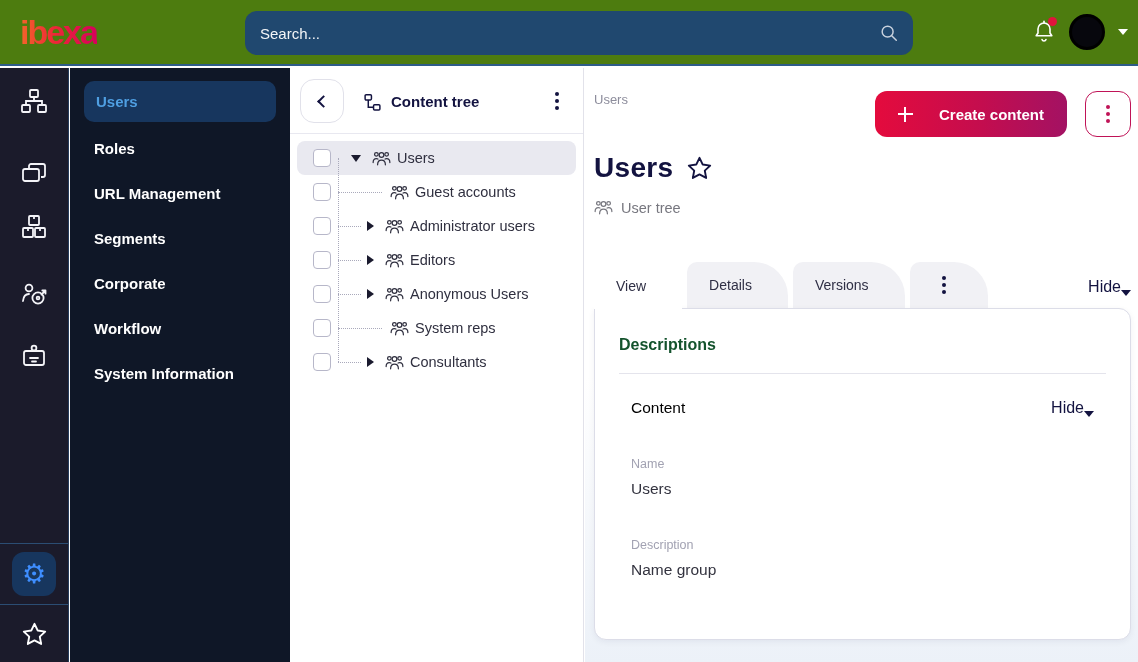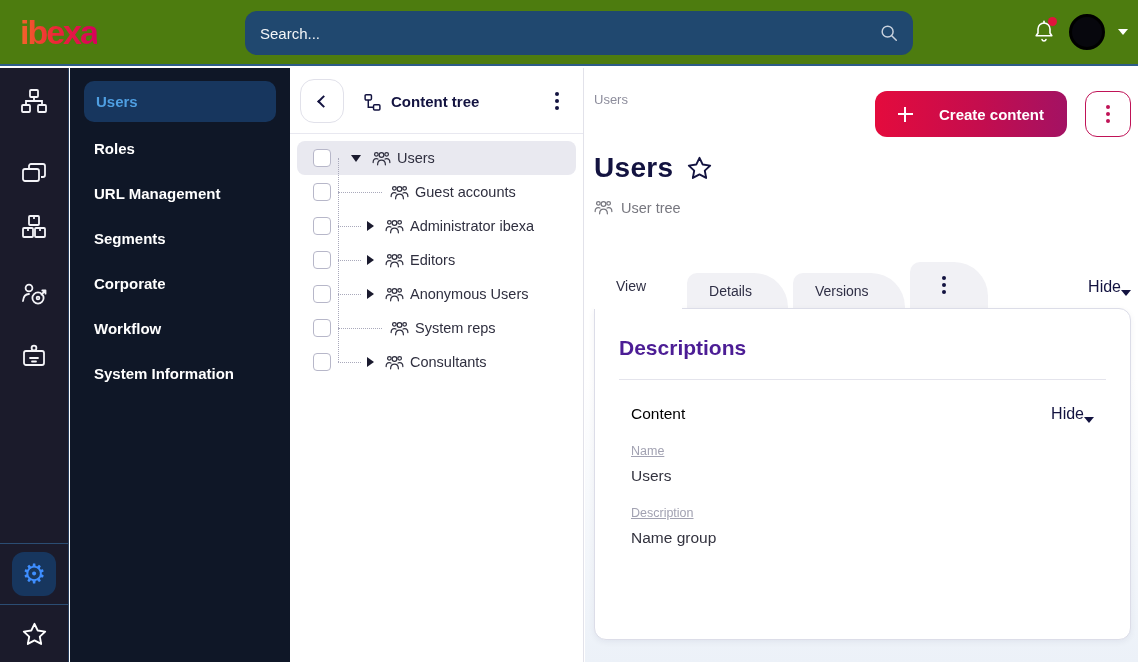--- a/index.html
+++ b/index.html
@@ -76,34 +76,34 @@
   .kebab-btn { width:46px; height:46px; border:1px solid #c01357; border-radius:12px; background:#fff; display:flex; align-items:center; justify-content:center; cursor:pointer; }
   .kebab-btn .kebab i { background:#c01357; }
   .title-row { position:absolute; top:84px; left:9px; display:flex; align-items:center; gap:13px; }
   .page-title { font-size:28px; font-weight:bold; color:#131340; letter-spacing:.3px; }
   .title-star { color:#131340; cursor:pointer; }
   .type-row { position:absolute; top:130px; left:9px; display:flex; align-items:center; gap:8px; color:#77777f; font-size:14.5px; }
   .type-row .gicon { color:#77777f; }
 
   
   .tabs-row { position:absolute; top:194px; left:9px; right:7px; height:46px; display:flex; align-items:flex-end; }
-  .tab { height:35px; padding:0 36px 0 22px; border-radius:10px 34px 0 0; background:#f1f1f5; display:flex; align-items:center; font-size:14px; color:#2f2f45; margin-right:5px; cursor:pointer; }
+  .tab { height:46px; padding:0 36px 0 22px; border-radius:10px 34px 0 0; background:#f1f1f5; display:flex; align-items:center; font-size:14px; color:#2f2f45; margin-right:5px; cursor:pointer; }
   .tab.active { background:#fff; position:relative; z-index:2; margin-bottom:-1px; height:47px; font-weight:normal; }
   .tab-kebab { height:46px; padding:0 36px 0 26px; border-radius:10px 34px 0 0; background:#f1f1f5; display:flex; align-items:center; cursor:pointer; }
   .hide-toggle { margin-left:auto; margin-bottom:12px; display:flex; align-items:flex-end; color:#131340; font-size:16px; cursor:pointer; }
   .hide-toggle .caret-down { border-top-color:#131340; }
 
   
   .card { position:absolute; top:240px; left:9px; right:7px; height:332px; background:#fff; border:1px solid #dcdde8; border-radius:0 12px 12px 12px; box-shadow:0 2px 6px rgba(25,25,70,.06); padding:27px 24px 0 24px; z-index:1; }
-  .section-title { font-size:21px; font-weight:bold; color:#4c1d95; }
+  .section-title { font-size:16px; font-weight:bold; color:#14532d; }
   .card-div { border-top:1px solid #e4e4ec; margin-top:19px; }
   .group-row { margin-top:25px; display:flex; align-items:center; justify-content:space-between; padding:0 12px 0 12px; }
   .group-title { font-size:15.5px; font-weight:normal; color:#000000; }
   .field { padding-left:12px; }
-  .f-label { margin-top:21px; font-size:12.5px; color:#a2a2b2;text-decoration:underline; }
+  .f-label { margin-top:40px; font-size:12.5px; color:#a2a2b2; }
   .f-value { margin-top:9px; font-size:15.5px; color:#33333f; }
 </style>
 </head>
 <body>
 
 <svg width="0" height="0" style="position:absolute">
   <defs>
     <g id="g-group" fill="none" stroke="currentColor" stroke-width="1.3" stroke-linecap="round">
       <circle cx="10" cy="6.3" r="2.5"></circle>
       <path d="M5.9 16.6c0-3.1 1.7-4.9 4.1-4.9s4.1 1.8 4.1 4.9"></path>
@@ -232,21 +232,21 @@
         </svg>
       <span class="tree-label">Guest accounts</span>
     </div>
     <div class="tree-row child has-exp">
       <span class="stub s-short"></span>
       <span class="cbox"></span>
       <span class="exp-right"></span>
       <svg class="gicon" width="19" height="19" viewBox="0 0 20 20">
           <use href="#g-group"></use>
         </svg>
-      <span class="tree-label">Administrator ibexa</span>
+      <span class="tree-label">Administrator users</span>
     </div>
     <div class="tree-row child has-exp">
       <span class="stub s-short"></span>
       <span class="cbox"></span>
       <span class="exp-right"></span>
       <svg class="gicon" width="19" height="19" viewBox="0 0 20 20">
           <use href="#g-group"></use>
         </svg>
       <span class="tree-label">Editors</span>
     </div>

